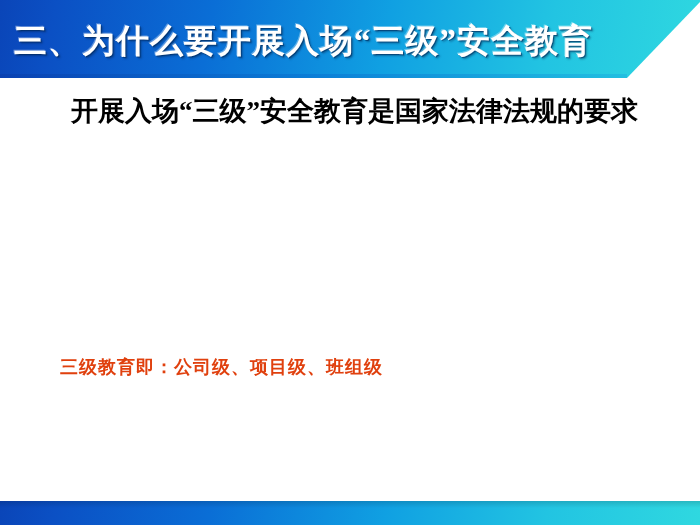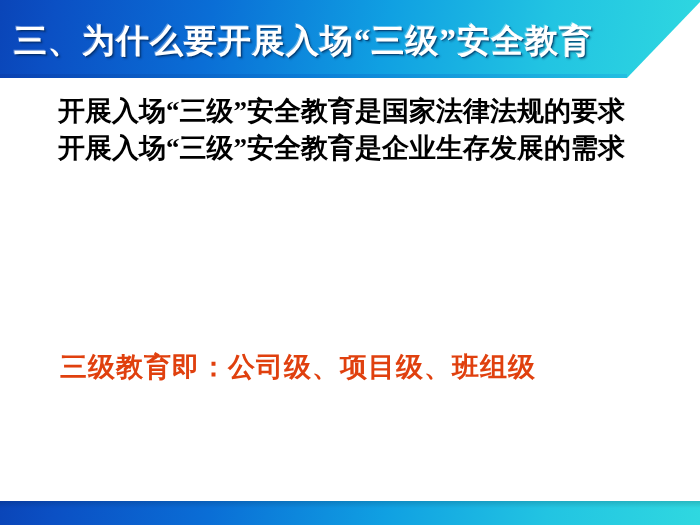--- a/index.html
+++ b/index.html
@@ -79,33 +79,33 @@
     top: 94px;
     width: 620px;
   }
 
   .para {
     font-family: "Liberation Serif", "DejaVu Serif", serif;
     font-weight: bold;
     font-size: 27px;
     line-height: 35px;
     color: #000000;
-    margin: 0 0 2px 0;
+    margin: 0 0 2px 13px;
     text-indent: 14px;
     letter-spacing: 0px;
   }
 
   
   .red-line {
     position: absolute;
     left: 60px;
     top: 349px;
     font-family: "Liberation Serif", "DejaVu Serif", serif;
     font-weight: bold;
-    font-size: 27px;
+    font-size: 18px;
     line-height: 36px;
     color: #e0400e;
     white-space: nowrap;
     letter-spacing: 1px;
   }
 
   
   .footer-band {
     position: absolute;
     left: 0;
@@ -134,21 +134,20 @@
 <body>
 
 <div class="slide">
 
   <div class="header-band"></div>
   <div class="header-underline"></div>
   <div class="header-title">三、为什么要开展入场“三级”安全教育</div>
 
   <div class="body-block">
     <p class="para">开展入场“三级”安全教育是国家法律法规的要求</p>
-    <p class="para">开展入场“三级”安全教育是企业生存发展的需求</p>
   </div>
 
   <div class="red-line">三级教育即：公司级、项目级、班组级</div>
 
   <div class="footer-band"></div>
   <div class="footer-sheen"></div>
 
 </div>
 
 </body></html>

